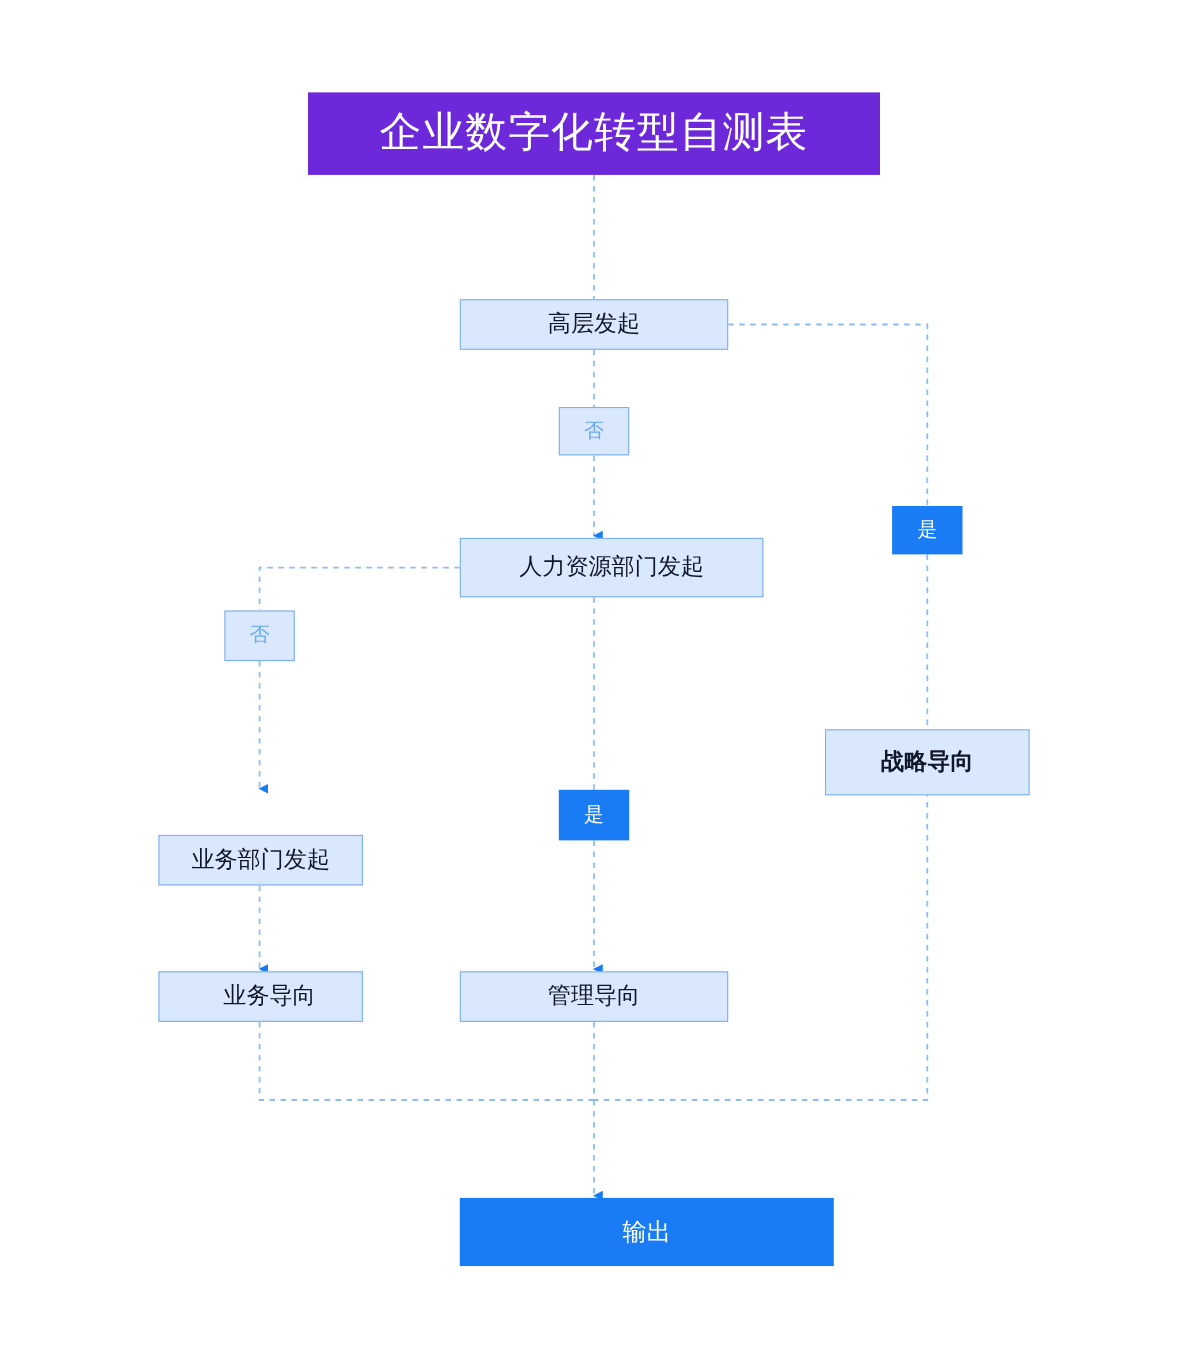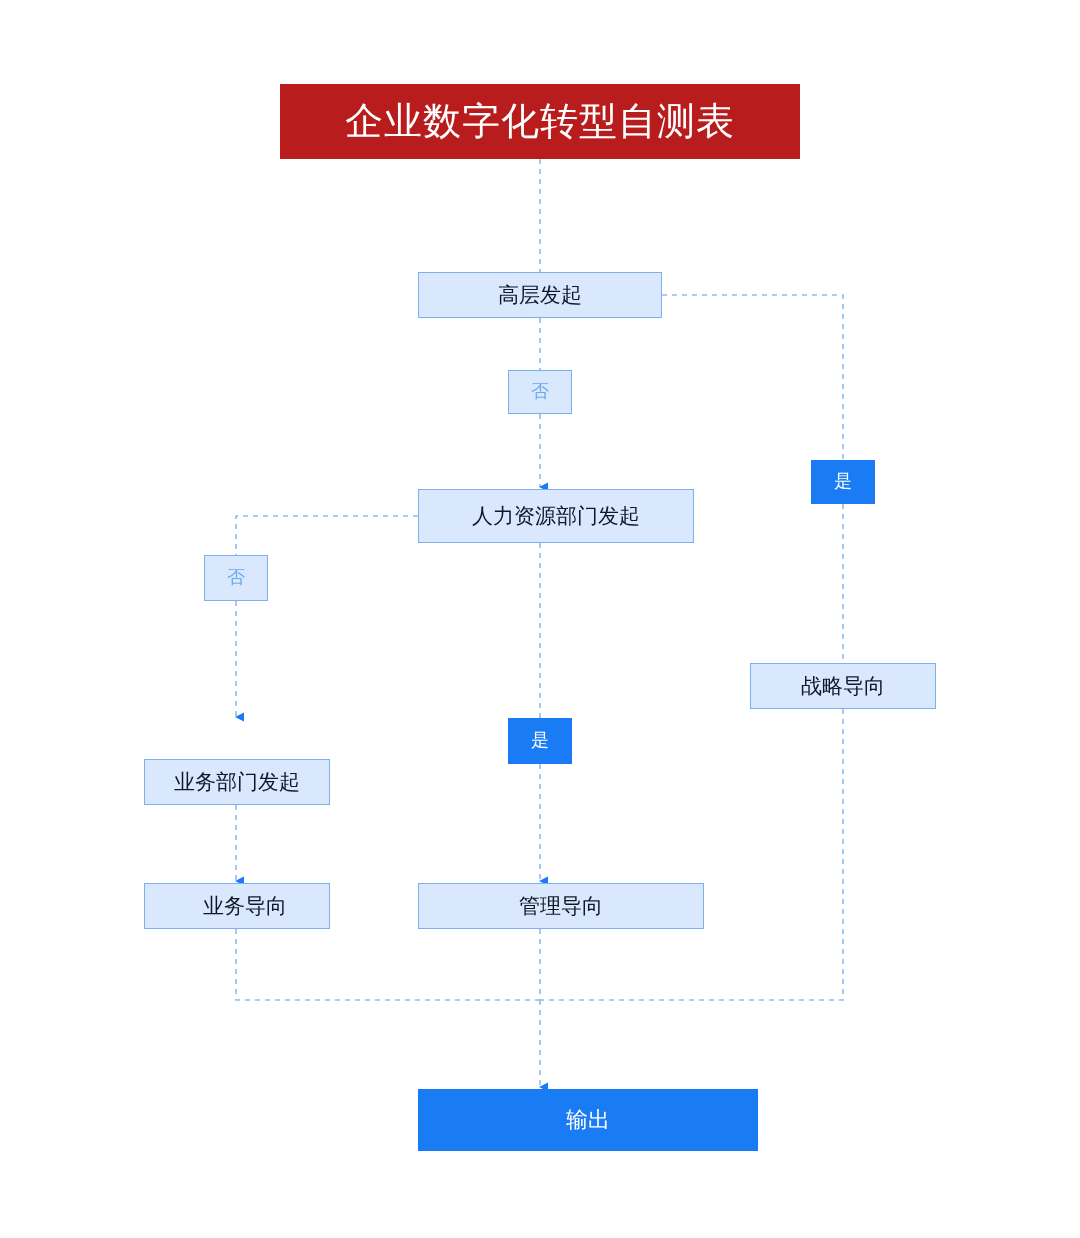--- a/index.html
+++ b/index.html
@@ -29,21 +29,21 @@
     position: absolute;
     box-sizing: border-box;
     display: flex;
     align-items: center;
     justify-content: center;
     text-align: center;
     line-height: 1.1;
     white-space: nowrap;
   }
   .node.title {
-    background: #b91c1c;
+    background: #6d28d9;
     color: #ffffff;
     border: none;
     font-size: 38px;
     letter-spacing: 1px;
   }
   .node.terminal {
     background: #1a7cf5;
     color: #ffffff;
     border: none;
     font-size: 22px;
@@ -106,32 +106,32 @@
       </div>
       <div class="node process" style="left: 418px; top: 489px; width: 276px; height: 54px;">
         <span>人力资源部门发起</span>
       </div>
       <div class="node label-yes" style="left: 811px; top: 460px; width: 64px; height: 44px;">
         <span>是</span>
       </div>
       <div class="node label-no" style="left: 204px; top: 555px; width: 64px; height: 46px;">
         <span>否</span>
       </div>
-      <div class="node process" style="left: 750px; top: 663px; width: 186px; height: 46px;">
+      <div class="node process" style="left: 750px; top: 663px; width: 186px; height: 60px; font-weight: bold;">
         <span>战略导向</span>
       </div>
       <div class="node process" style="left: 144px; top: 719px; width: 186px; height: 46px; margin-top: 40px;">
         <span>业务部门发起</span>
       </div>
       <div class="node label-yes" style="left: 508px; top: 718px; width: 64px; height: 46px;">
         <span>是</span>
       </div>
       <div class="node process" style="left: 144px; top: 883px; width: 186px; height: 46px; padding-left: 16px;">
         <span>业务导向</span>
       </div>
-      <div class="node process" style="left: 418px; top: 883px; width: 286px; height: 46px;">
+      <div class="node process" style="left: 418px; top: 883px; width: 244px; height: 46px;">
         <span>管理导向</span>
       </div>
       <div class="node terminal" style="left: 370px; top: 1089px; width: 340px; height: 62px; margin-left: 48px;">
         <span>输出</span>
       </div>
     </div>
 </div>
 
 </body></html>

